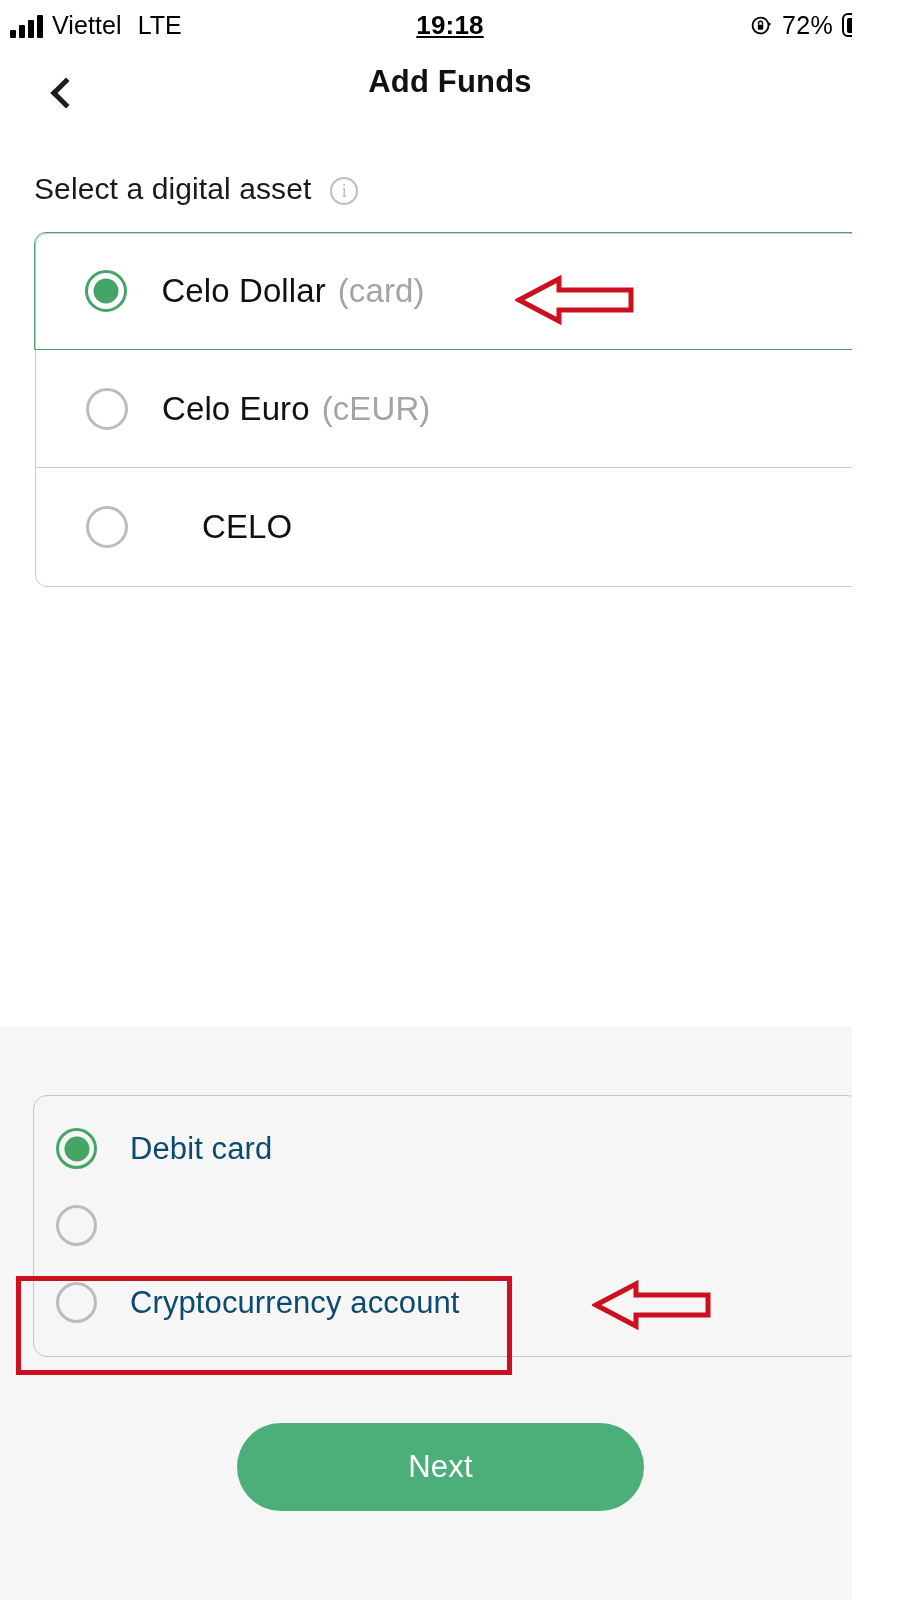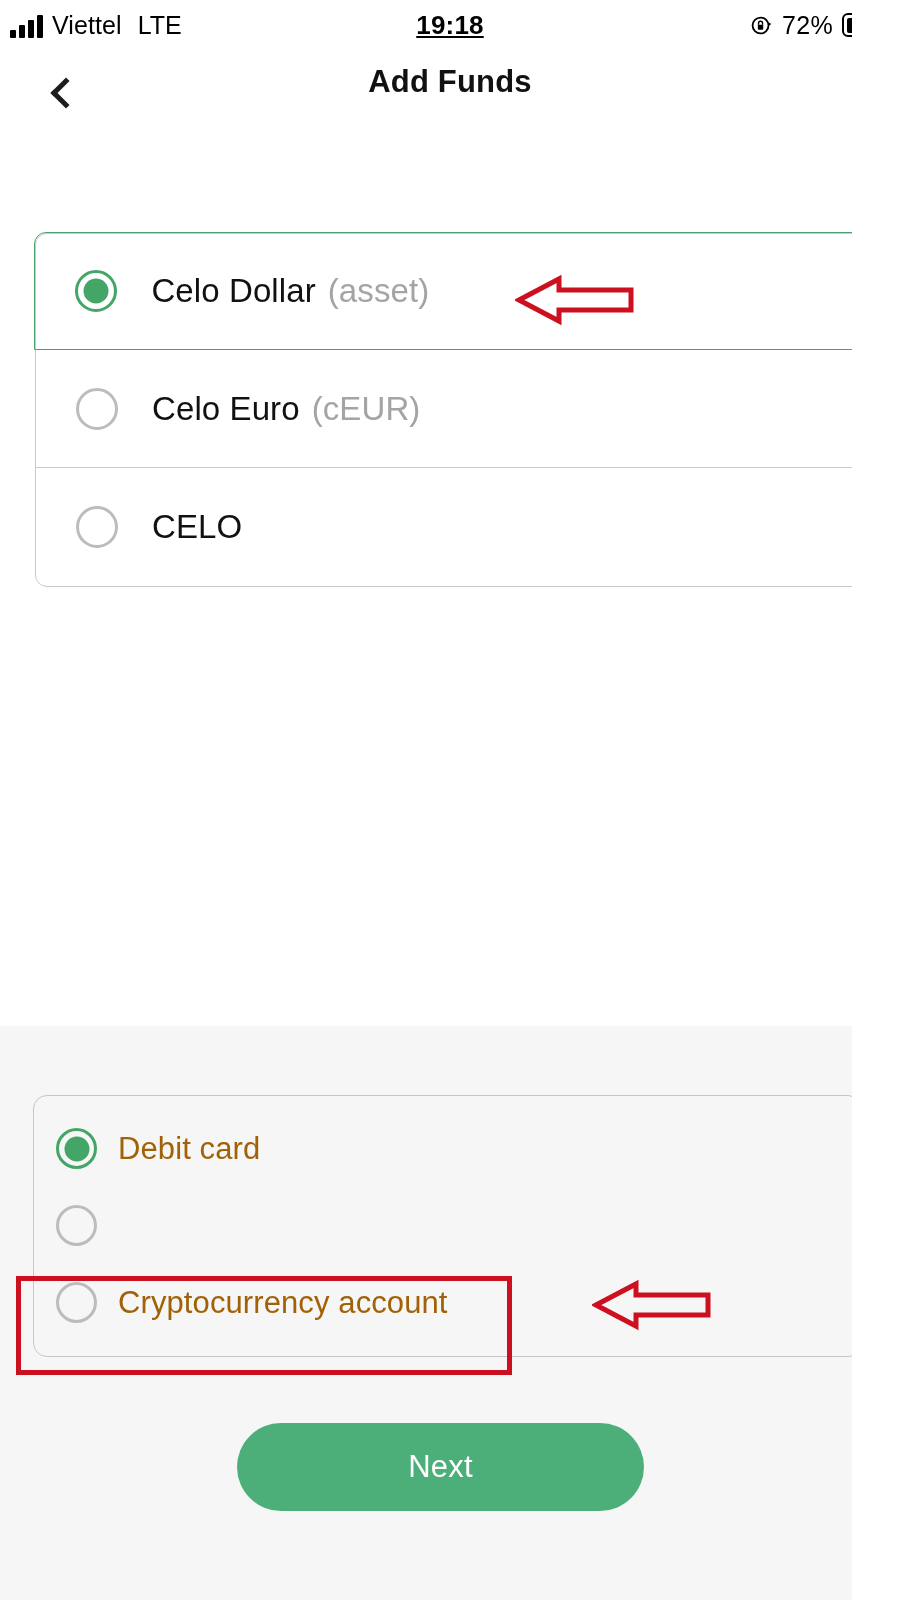--- a/index.html
+++ b/index.html
@@ -191,24 +191,24 @@
     width: 829px;
     border: 1.6px solid #c9c9c9;
     border-radius: 12px;
     background: #ffffff;
   }
   .asset-row {
     position: relative;
     height: 118px;
     display: flex;
     align-items: center;
-    padding-left: 40px;
+    padding-left: 50px;
     border-bottom: 1.6px solid #c9c9c9;
   }
-  .asset-row:last-child { border-bottom: none; }
+  .asset-row:last-child { border-bottom: none; gap: 40px; }
 
   .asset-row.selected {
     border: 1.6px solid #4aa46a;
     border-radius: 12px 12px 0 0;
     margin: -1.6px -1.6px 0 -1.6px;
     width: calc(100% + 3.2px);
     z-index: 2;
   }
 
   .radio {
@@ -298,23 +298,23 @@
     content: "";
     position: absolute;
     top: 50%; left: 50%;
     transform: translate(-50%, -50%);
     width: 25px;
     height: 25px;
     border-radius: 50%;
     background: #43a566;
   }
   .method-label {
-    margin-left: 21px;
+    margin-left: 33px;
     font-size: 31px;
-    color: #a16207;
+    color: #0c4a6e;
     letter-spacing: 0.1px;
     white-space: nowrap;
   }
 
   
   .next-button {
     position: absolute;
     left: 237px;
     top: 1423px;
     width: 407px;
@@ -383,27 +383,31 @@
     </div>
   </div>
 
   <div class="nav-bar">
     <div class="back-button">
       <span class="chev"></span>
     </div>
     <div class="nav-title">Add Funds</div>
   </div>
 
+  <div class="asset-section-header">
+    <span class="section-title">Select a digital asset</span>
+    <span class="info-icon">i</span>
+  </div>
 
   <div class="asset-card">
 
     <div class="asset-row selected">
       <span class="radio on"></span>
       <span class="asset-label">Celo Dollar</span>
-      <span class="asset-ticker">(asset)</span>
+      <span class="asset-ticker">(card)</span>
     </div>
 
     <div class="asset-row">
       <span class="radio"></span>
       <span class="asset-label">Celo Euro</span>
       <span class="asset-ticker">(cEUR)</span>
     </div>
 
     <div class="asset-row">
       <span class="radio"></span>

